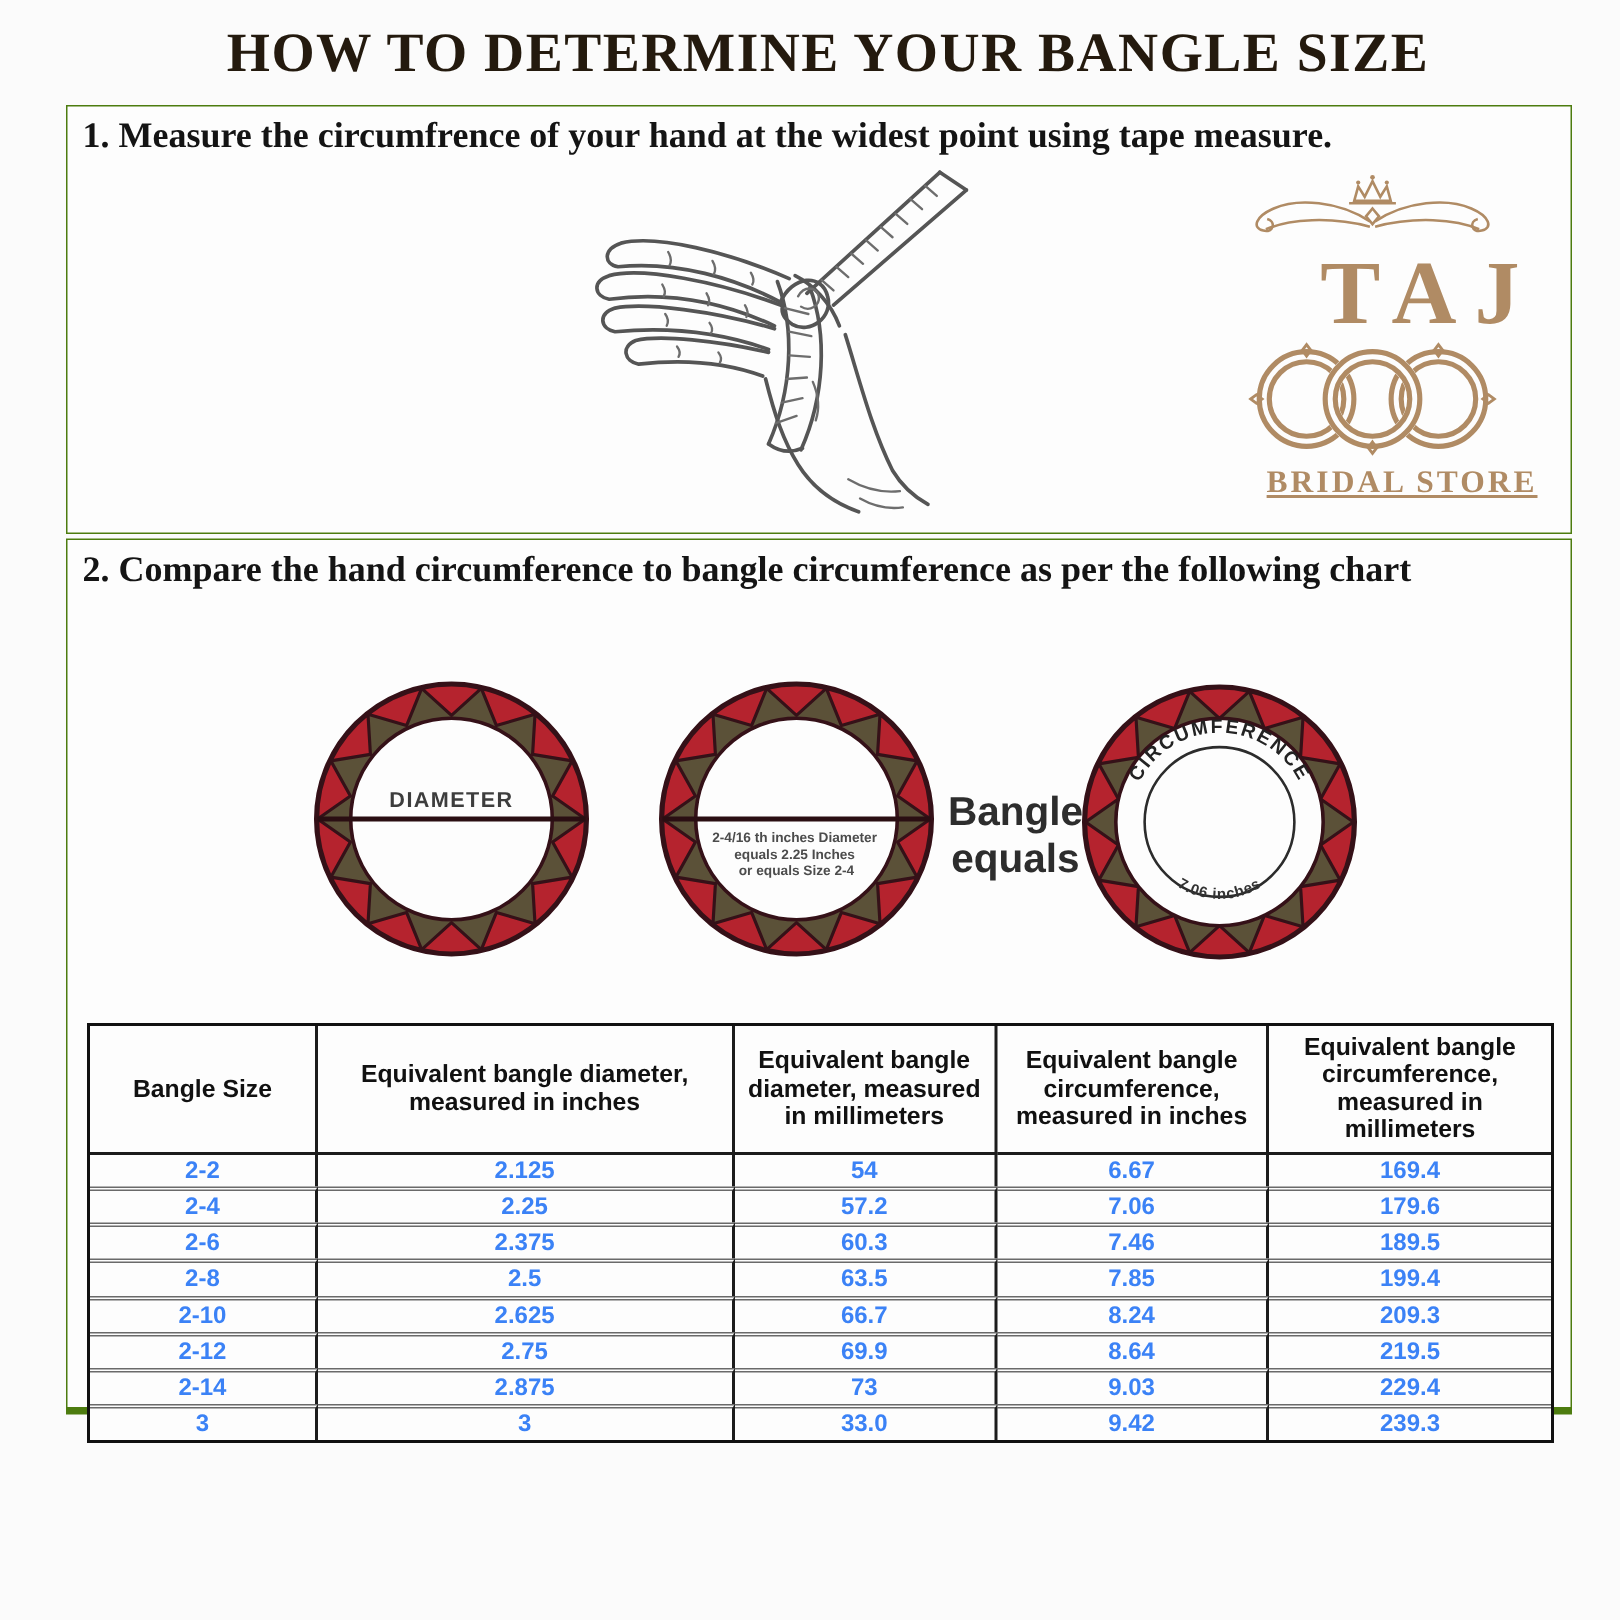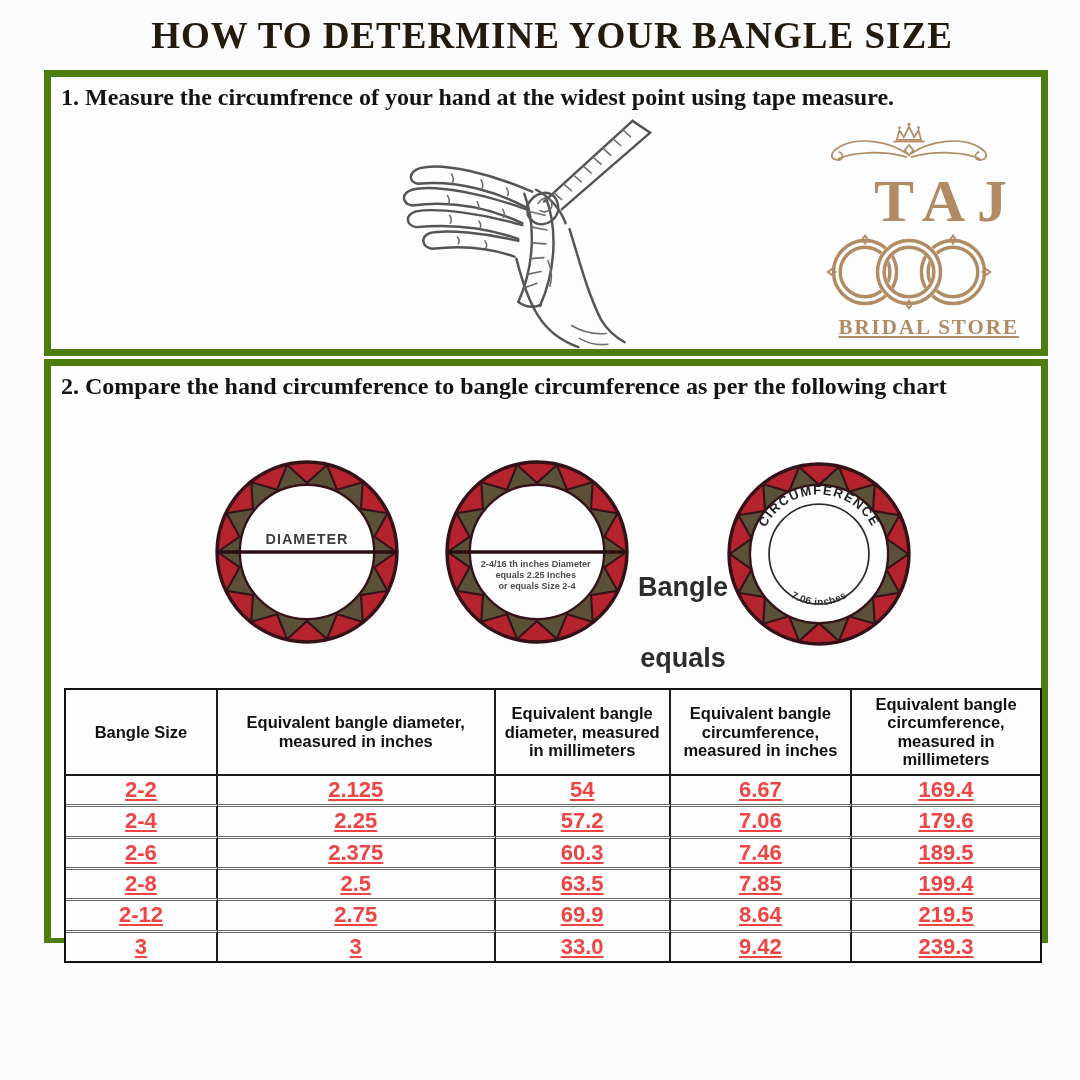--- a/index.html
+++ b/index.html
@@ -17,21 +17,21 @@
   }
   .page-title{
     position:absolute;top:2px;left:0;width:100%;
     text-align:center;
     font-family:"Liberation Serif",serif;
     font-weight:700;font-size:37px;letter-spacing:1px;
     color:#241a0e;margin:12px;
   }
   .box{
     position:absolute;left:44px;width:1004px;
-    border:7px solid #4d7c0f;background:#fdfdfd;
+    border:1px solid #4d7c0f;background:#fdfdfd;
     box-sizing:border-box;
   }
   .box1{top:70px;height:286px;}
   .box2{top:359px;height:584px;border-bottom-width:5px;}
   .step-text{
     margin:7px 10px 0 10px;
     font-family:"Liberation Serif",serif;
     font-weight:700;font-size:24px;color:#141414;
   }
   
@@ -66,41 +66,40 @@
   }
   .note-text{font-family:"Liberation Sans",sans-serif;font-size:9.5px;fill:#4c4c4c;font-weight:700;}
   .circ-label{font-family:"Liberation Sans",sans-serif;font-weight:700;font-size:13.5px;letter-spacing:1.5px;fill:#232323;}
   .circ-value{font-family:"Liberation Sans",sans-serif;font-weight:700;font-size:10.5px;letter-spacing:.5px;fill:#333;}
   .inner-thin{fill:none;stroke:#2c2c2c;stroke-width:1.8;}
   .equals-label{
     position:absolute;left:566px;top:166px;width:132px;
     text-align:center;font-weight:700;font-size:27px;
     color:#2d2d2d;line-height:1.15;
   }
-  .equals-label span{display:block;margin-top:40px;}
+  .equals-label span{display:block;}
   
   .size-table{
     position:absolute;left:13px;top:322px;width:978px;
     border-collapse:separate;border-spacing:0;
     border:2px solid #111;background:#fdfdfd;
     table-layout:fixed;
   }
   .size-table th{
     font-size:16.5px;font-weight:700;color:#111;
     line-height:1.12;padding:5px 3px;vertical-align:middle;
     border-right:2px solid #1c1c1c;border-bottom:2px solid #1c1c1c;
     text-align:center;
   }
   .size-table th:last-child{border-right:none;}
   .size-table td{
-    font-size:22px;font-weight:700;color:#ef4444;
+    font-size:16px;font-weight:700;color:#3b82f6;
     text-align:center;padding:1px 3px;
     border-right:2px solid #1c1c1c;border-top:3px double #6a6a6a;
     line-height:1.2;
-    text-decoration:underline;
   }
   .size-table tr:first-child td{border-top:none;}
   .size-table td:last-child{border-right:none;}
   .sketch{stroke:#555;stroke-width:2.5;fill:none;stroke-linecap:round;stroke-linejoin:round;}
   .sketch-thin{stroke:#6d6d6d;stroke-width:1.6;fill:none;stroke-linecap:round;}
   .brand-line{stroke:var(--brand);fill:none;}
 </style>
 </head>
 <body>
 
@@ -343,27 +342,41 @@
           <td>189.5</td>
         </tr>
         <tr>
           <td>2-8</td>
           <td>2.5</td>
           <td>63.5</td>
           <td>7.85</td>
           <td>199.4</td>
         </tr>
         <tr>
+          <td>2-10</td>
+          <td>2.625</td>
+          <td>66.7</td>
+          <td>8.24</td>
+          <td>209.3</td>
+        </tr>
+        <tr>
           <td>2-12</td>
           <td>2.75</td>
           <td>69.9</td>
           <td>8.64</td>
           <td>219.5</td>
         </tr>
         <tr>
+          <td>2-14</td>
+          <td>2.875</td>
+          <td>73</td>
+          <td>9.03</td>
+          <td>229.4</td>
+        </tr>
+        <tr>
           <td>3</td>
           <td>3</td>
           <td>33.0</td>
           <td>9.42</td>
           <td>239.3</td>
         </tr>
       </tbody>
   </table>
 </section>
 

